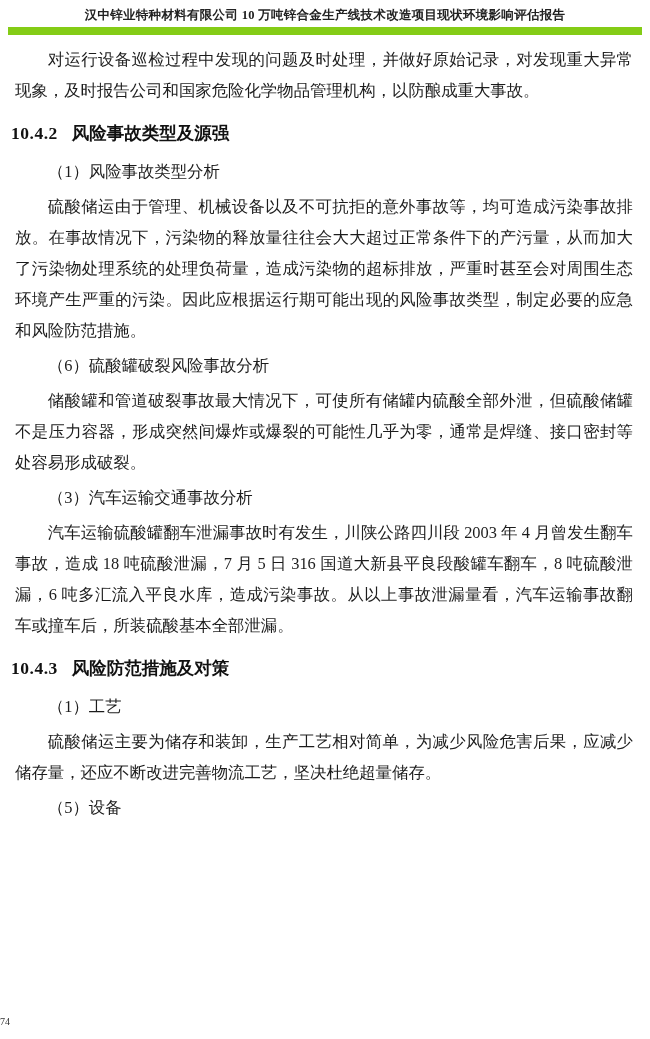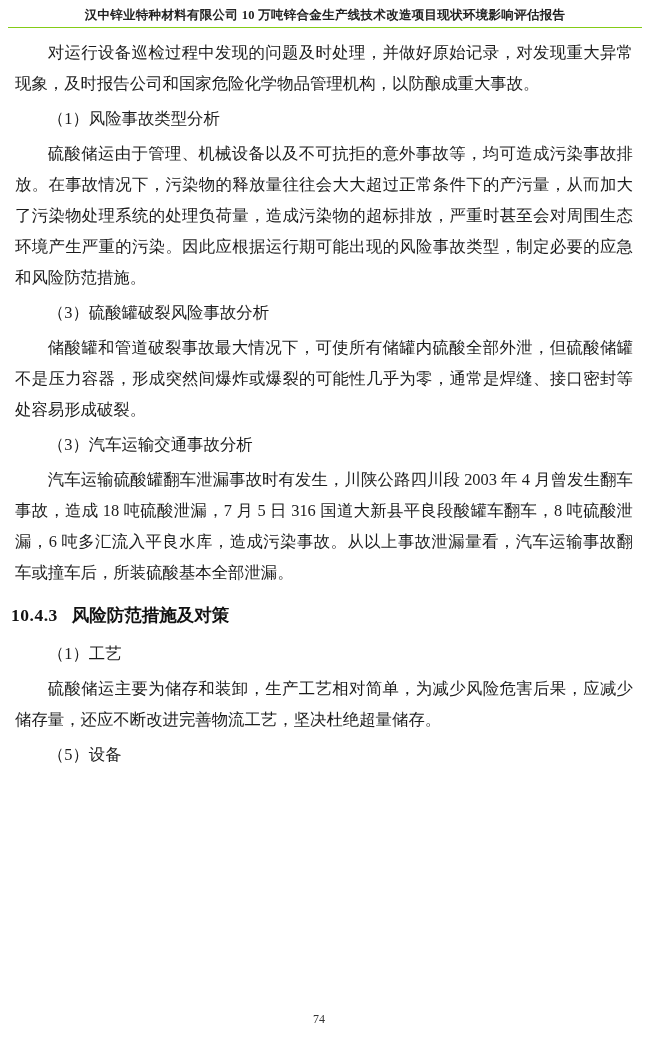--- a/index.html
+++ b/index.html
@@ -9,21 +9,21 @@
     height: 1039px;
     position: relative;
     font-family: "Liberation Serif", "DejaVu Serif", serif;
     color: #1c1c1c;
     overflow: hidden;
   }
   .page-header {
     margin: 0 8px;
     padding-top: 7px;
     padding-bottom: 3px;
-    border-bottom: 1px solid #84cc16;
+    border-bottom: 8px solid #84cc16;
     text-align: center;
     font-size: 12.5px;
     font-weight: bold;
     letter-spacing: 0.3px;
     color: #222;
   }
   .page-body {
     margin: 9px 13px 0 11px;
     font-size: 16.4px;
     line-height: 31px;
@@ -44,42 +44,45 @@
   }
   .section-heading .sec-num {
     margin-right: 14px;
     letter-spacing: 0.5px;
   }
   .page-footer {
     position: absolute;
     left: 0;
     right: 12px;
     bottom: 12px;
-    text-align: center;
-    font-size: 12px;
+    text-align: left;
+    font-size: 10px;
     color: #333;
   }
 </style>
 </head>
 <body>
 
 <div class="page-header">汉中锌业特种材料有限公司 10 万吨锌合金生产线技术改造项目现状环境影响评估报告</div>
 
 <div class="page-body">
 
   <p class="para">对运行设备巡检过程中发现的问题及时处理，并做好原始记录，对发现重大异常现象，及时报告公司和国家危险化学物品管理机构，以防酿成重大事故。</p>
 
 
 
+  <h2 class="section-heading">
+    <span class="sec-num">10.4.2</span><span>风险事故类型及源强</span>
+  </h2>
 
   <p class="para">（1）风险事故类型分析</p>
 
   <p class="para">硫酸储运由于管理、机械设备以及不可抗拒的意外事故等，均可造成污染事故排放。在事故情况下，污染物的释放量往往会大大超过正常条件下的产污量，从而加大了污染物处理系统的处理负荷量，造成污染物的超标排放，严重时甚至会对周围生态环境产生严重的污染。因此应根据运行期可能出现的风险事故类型，制定必要的应急和风险防范措施。</p>
 
-  <p class="para">（3）硫酸罐破裂风险事故分析</p>
+  <p class="para">（6）硫酸罐破裂风险事故分析</p>
 
   <p class="para">储酸罐和管道破裂事故最大情况下，可使所有储罐内硫酸全部外泄，但硫酸储罐不是压力容器，形成突然间爆炸或爆裂的可能性几乎为零，通常是焊缝、接口密封等处容易形成破裂。</p>
 
   <p class="para">（3）汽车运输交通事故分析</p>
 
   <p class="para">汽车运输硫酸罐翻车泄漏事故时有发生，川陕公路四川段 2003 年 4 月曾发生翻车事故，造成 18 吨硫酸泄漏，7 月 5 日 316 国道大新县平良段酸罐车翻车，8 吨硫酸泄漏，6 吨多汇流入平良水库，造成污染事故。从以上事故泄漏量看，汽车运输事故翻车或撞车后，所装硫酸基本全部泄漏。</p>
 
   <h2 class="section-heading">
     <span class="sec-num">10.4.3</span><span>风险防范措施及对策</span>
   </h2>

